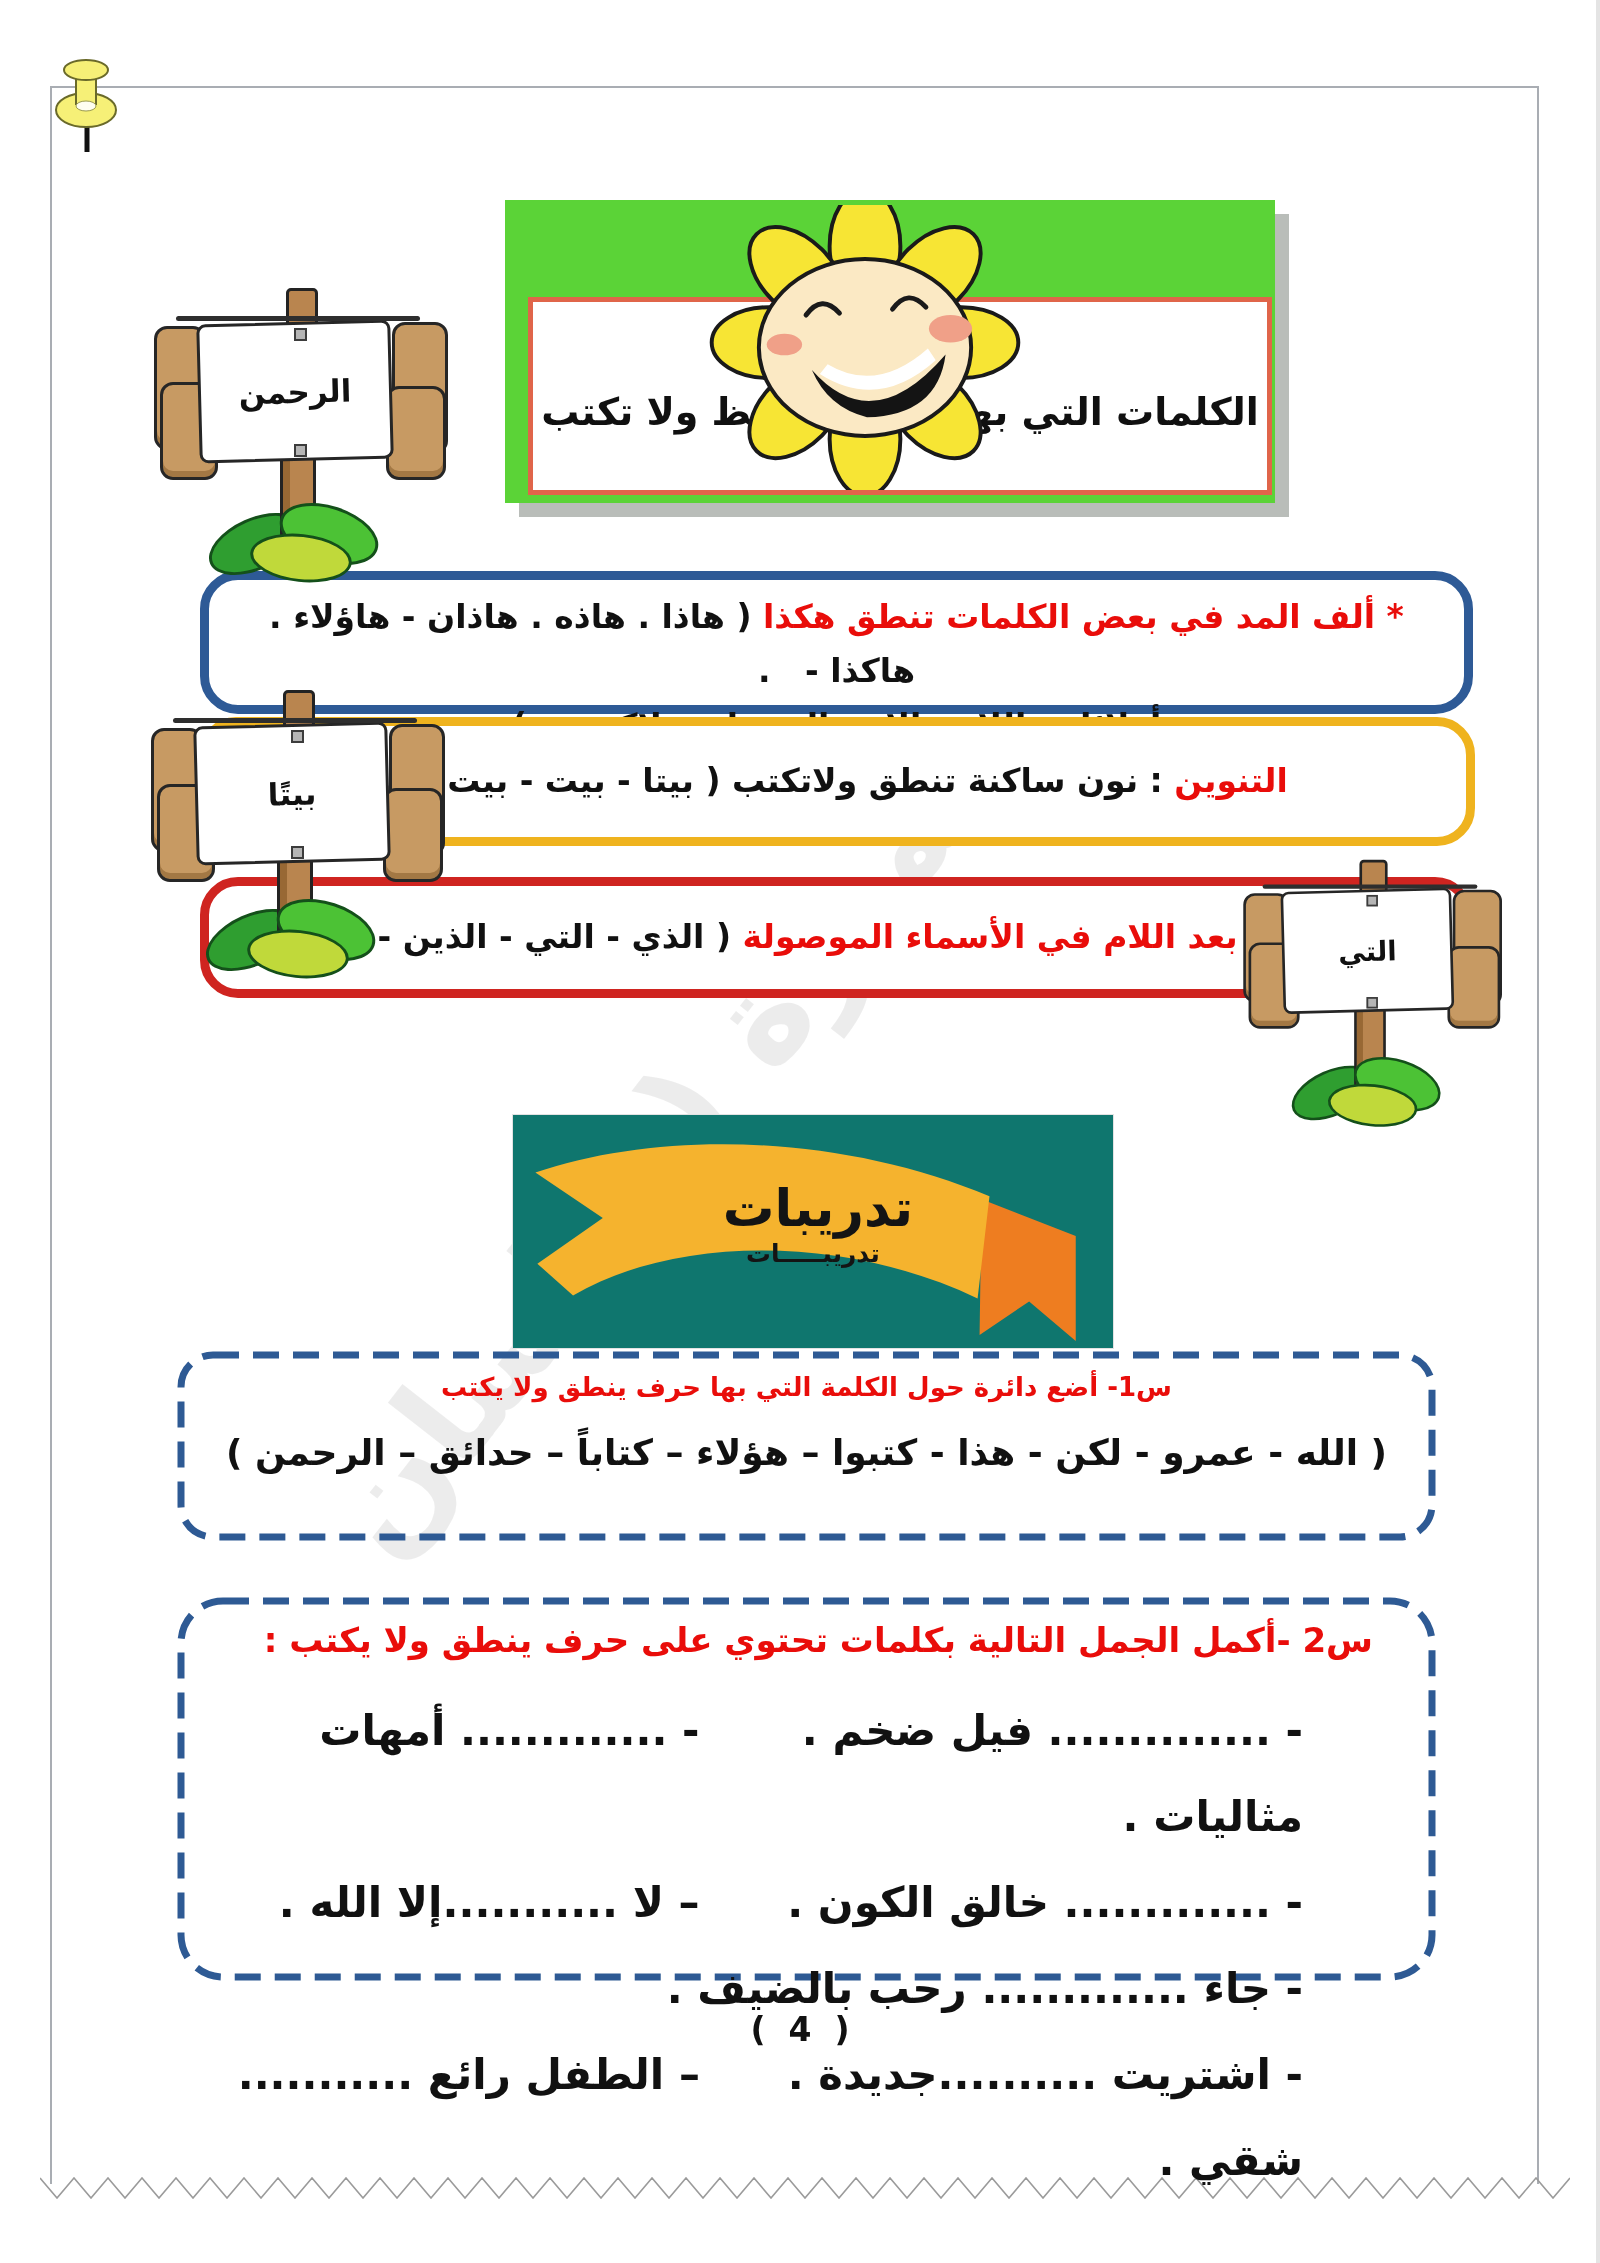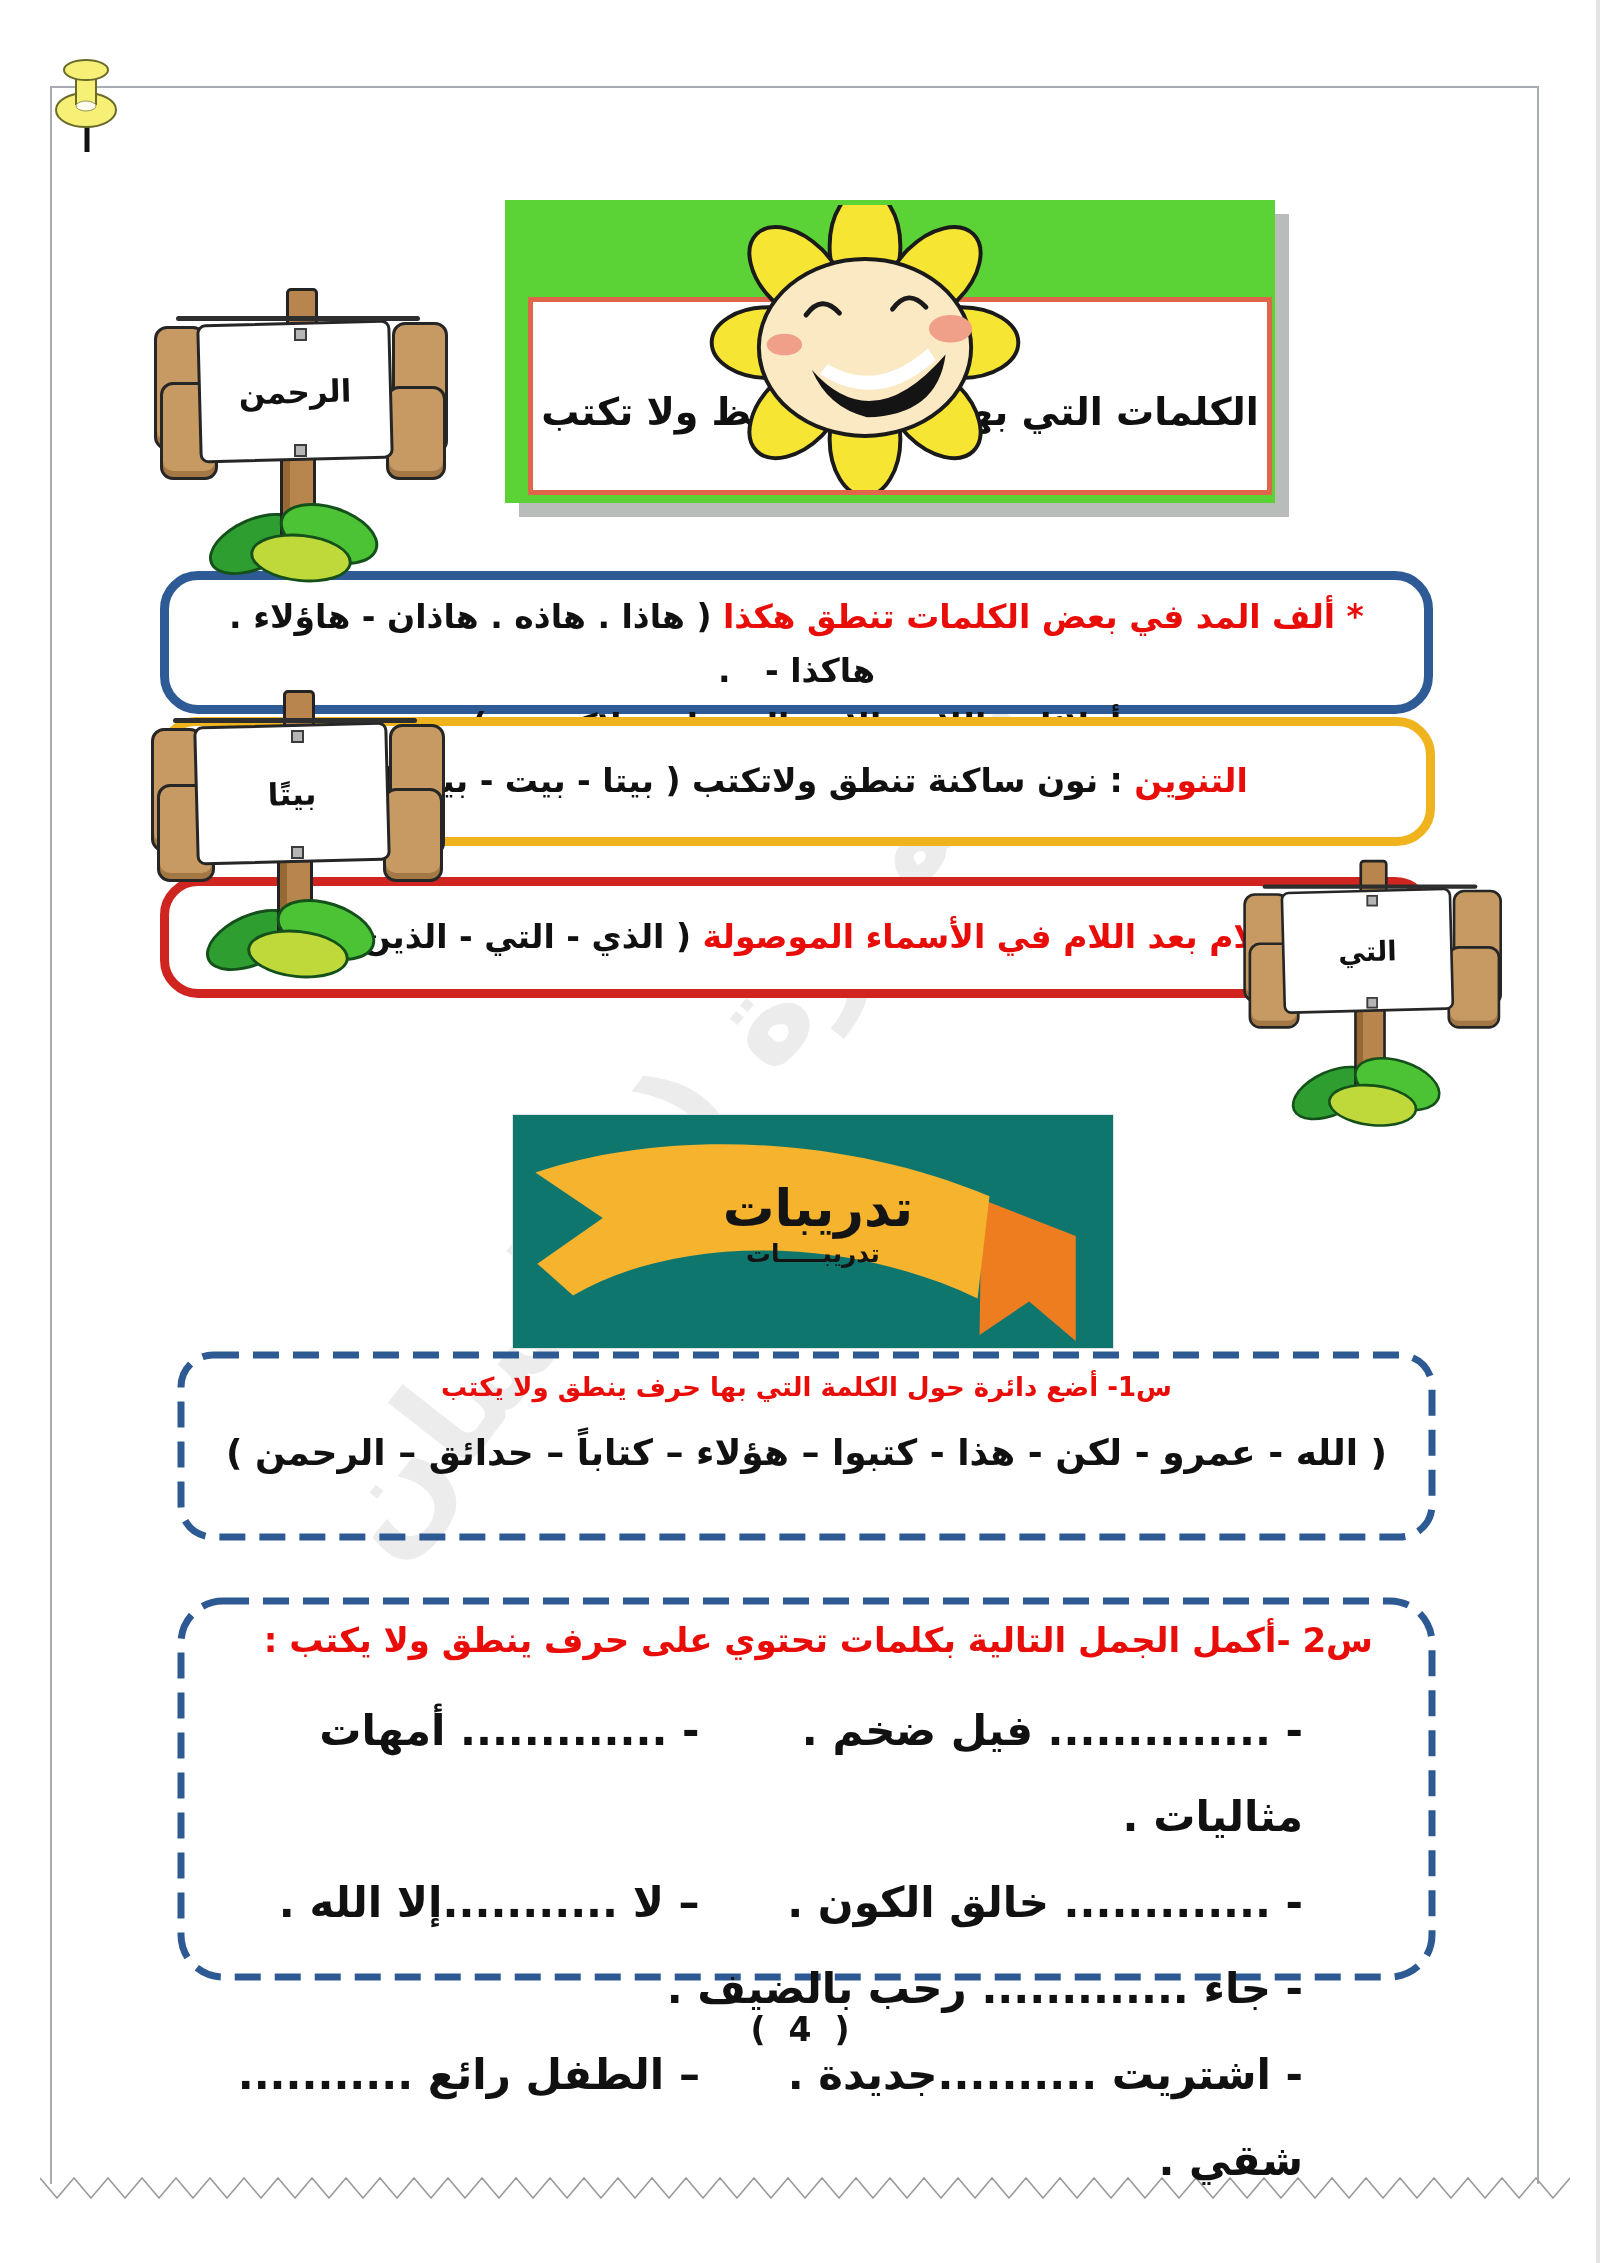--- a/index.html
+++ b/index.html
@@ -39,21 +39,21 @@
   .sign .n-top{left:146px;top:42px;}
   .sign .n-bot{left:146px;top:158px;}
   .sign .post{position:absolute;left:132px;top:168px;width:30px;background:#b9854f;border:3px solid #232323;border-radius:6px;z-index:2;
     box-shadow:inset 7px 0 0 rgba(120,75,25,.5);}
   .sign .leaves{position:absolute;left:58px;width:184px;height:80px;}
   .sign .leaf{position:absolute;border:3px solid #14501a;border-radius:50%;}
   .sign .l1{left:0;top:14px;width:92px;height:46px;background:#2f9e30;transform:rotate(-24deg);}
   .sign .l2{left:72px;top:2px;width:96px;height:50px;background:#4cc235;transform:rotate(18deg);z-index:3;}
   .sign .l3{left:44px;top:30px;width:96px;height:42px;background:#c0d93a;transform:rotate(6deg);z-index:4;}
   
-  .rule{position:absolute;background:#fff;z-index:1;border-radius:38px;box-sizing:border-box;}
+  .rule{position:absolute;background:#fff;z-index:1;border-radius:38px;box-sizing:border-box;margin-left:40px;}
   .rule-blue{left:160px;top:571px;width:1273px;height:143px;border:9px solid #2e5a96;}
   .rule-yellow{left:158px;top:717px;width:1277px;height:129px;border:9px solid #efb31e;}
   .rule-red{left:160px;top:877px;width:1273px;height:121px;border:9px solid #cf2420;}
   .rule .txt{direction:rtl;text-align:center;font-weight:bold;font-size:33px;color:#111;line-height:1.65;padding:10px 34px;}
   .rule-yellow .txt,.rule-red .txt{display:flex;align-items:center;justify-content:center;height:100%;padding:0 60px;box-sizing:border-box;}
   .red-t{color:#e90d0a;}
   
   .banner{position:absolute;left:512px;top:1114px;width:600px;height:233px;border:1px solid #e2e2e2;background:#0f766e;z-index:2;}
   
   .qbox-svg{position:absolute;z-index:1;}

